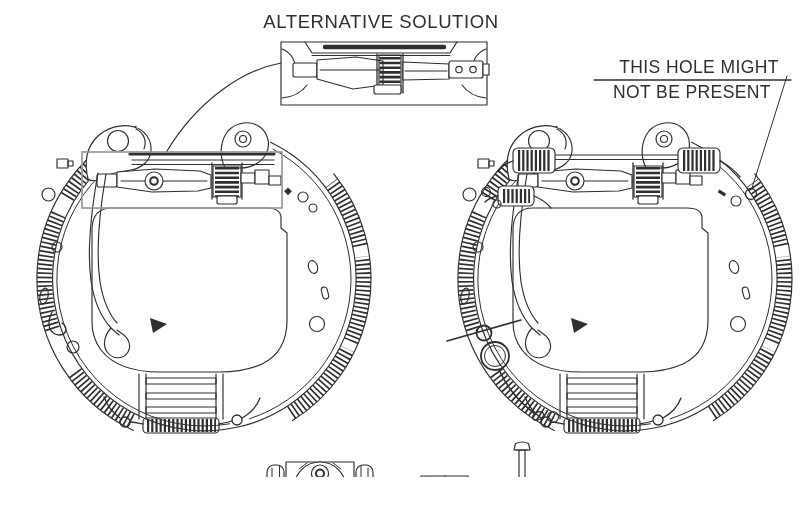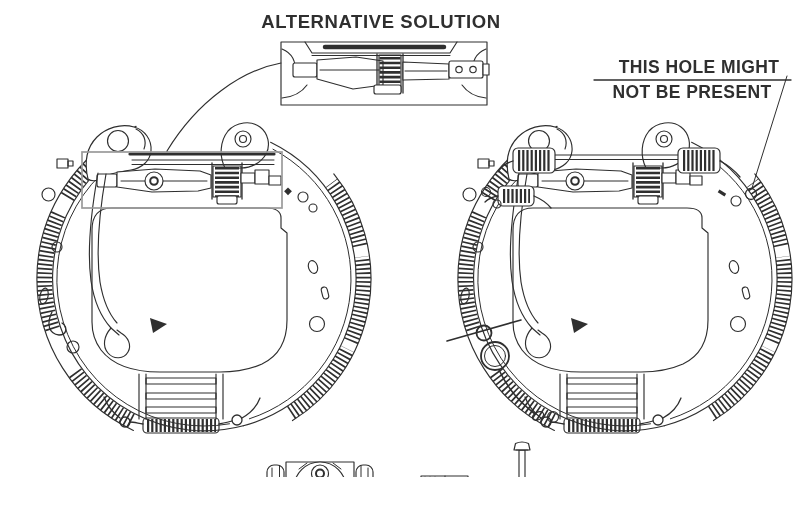--- a/index.html
+++ b/index.html
@@ -1,16 +1,16 @@
 <!DOCTYPE html>
 <html style="--line-color: #2f2f2f; --text-color: #2f2f2f; --highlight-color: #9a9a9a; --background-color: #ffffff;"><head>
 <meta charset="utf-8">
 <style>
   html,body{margin:0;padding:0;background:var(--background-color,#fff);}
-  .stage{position:relative;width:800px;height:477px;background:var(--background-color,#fff);overflow:hidden;font-weight:bold;}
+  .stage{position:relative;width:800px;height:477px;background:var(--background-color,#fff);overflow:hidden;}
   svg{display:block}
   .s{stroke:var(--line-color,#2f2f2f);fill:none;stroke-width:1.15;stroke-linecap:round;stroke-linejoin:round;}
   .sf{stroke:var(--line-color,#2f2f2f);fill:#fff;stroke-width:1.15;stroke-linejoin:round;}
   .fd{fill:var(--line-color,#2f2f2f);stroke:none;}
   .band{stroke:var(--line-color,#2f2f2f);fill:none;stroke-width:15;stroke-dasharray:1.7 2.6;}
   .coil{stroke:var(--line-color,#2f2f2f);fill:none;stroke-dasharray:2.2 2;}
   .ribs{stroke:var(--line-color,#2f2f2f);fill:none;stroke-dasharray:2.6 2.1;}
   .gray{stroke:var(--highlight-color,#9a9a9a);fill:none;stroke-width:1.7;}
   .w1{stroke-width:1;} .w13{stroke-width:1.3;} .w16{stroke-width:1.6;} .w18{stroke-width:1.8;} .w2{stroke-width:2;} .w32{stroke-width:3.2;} .w45{stroke-width:4.5;}
   .lbl{font-family:"Liberation Sans",sans-serif;font-size:18.5px;letter-spacing:.6px;fill:var(--text-color,#2f2f2f);}

